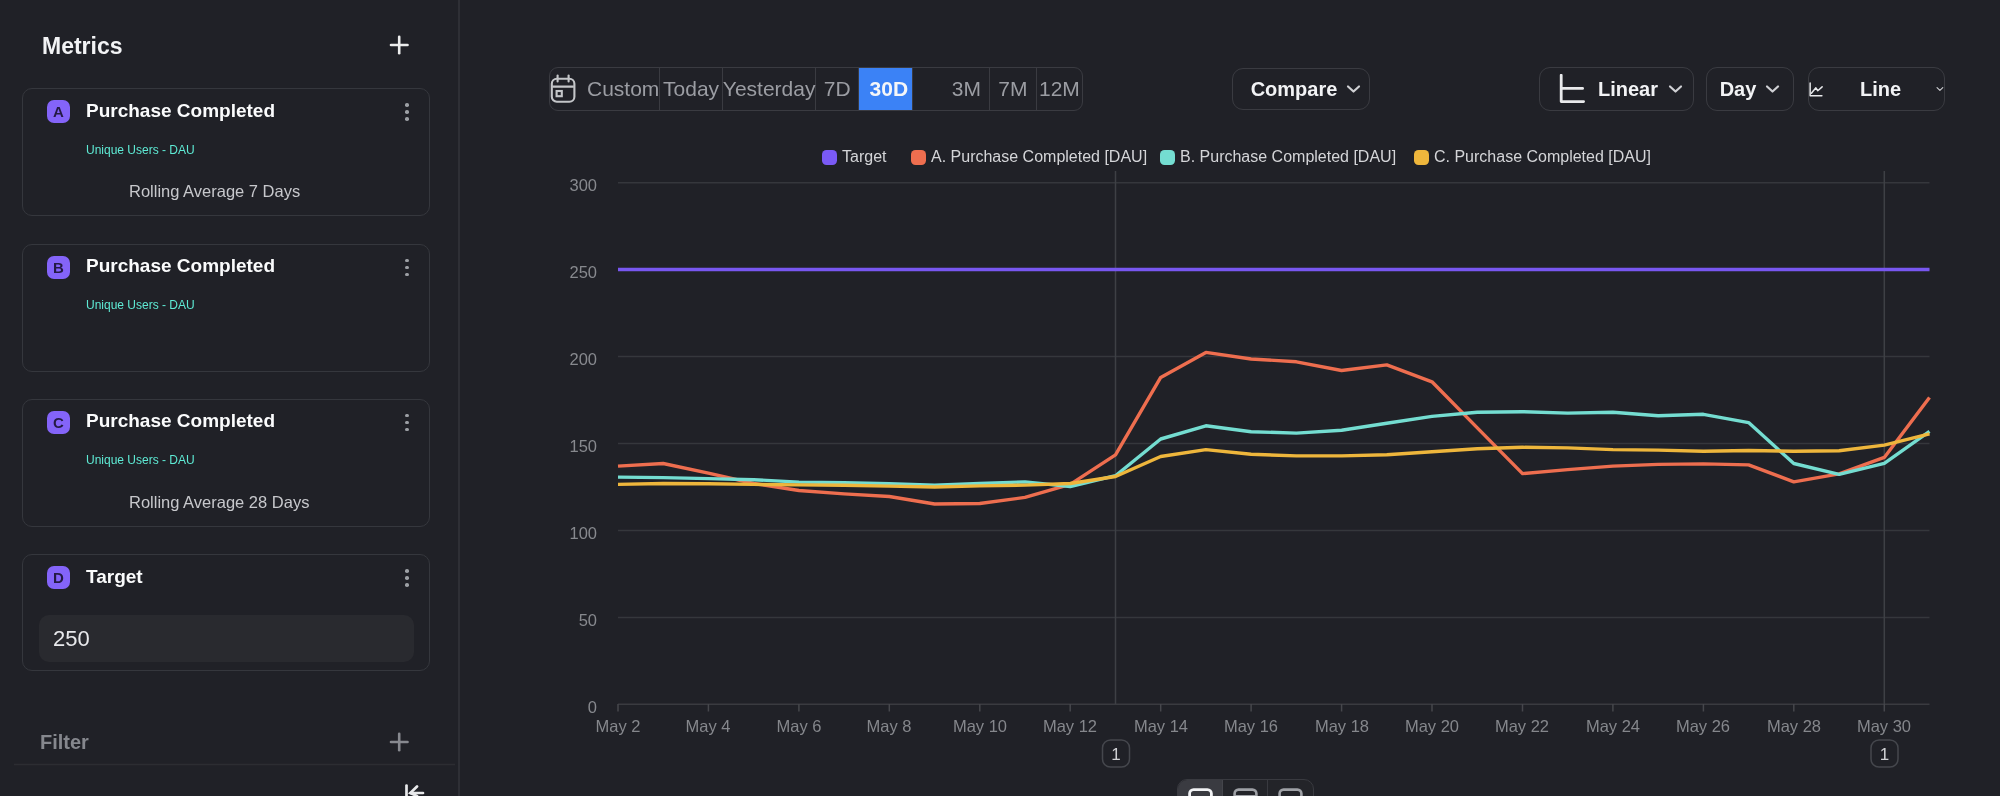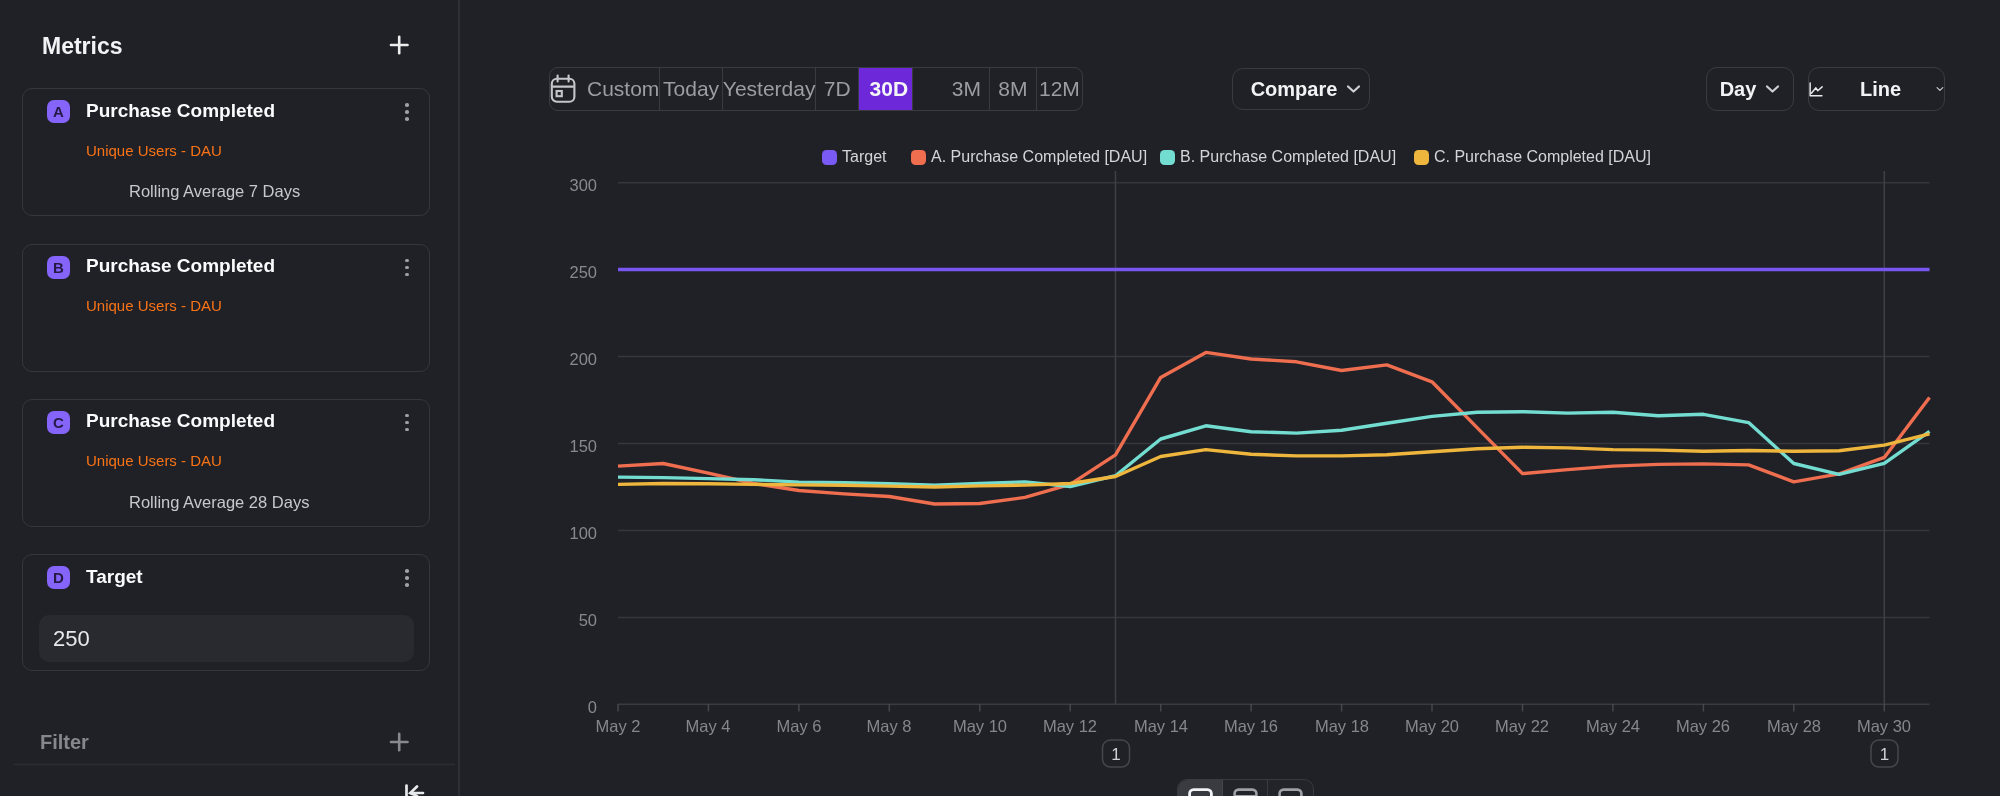--- a/index.html
+++ b/index.html
@@ -5,32 +5,32 @@
   html,body{margin:0;padding:0;background:#202127;width:2000px;height:796px;overflow:hidden;}
   *{box-sizing:border-box;font-family:"Liberation Sans",sans-serif;}
   .abs{position:absolute;}
   #stage{position:relative;width:2000px;height:796px;background:#202127;}
 
   
   #side{position:absolute;left:0;top:0;width:460px;height:796px;border-right:2px solid #2e2f35;}
   .card{position:absolute;left:22px;width:408px;border:1.5px solid #35373d;border-radius:10px;}
   .badge{position:absolute;left:24px;top:11px;width:23px;height:23px;border-radius:7px;background:#8464f9;color:#241a45;font-size:15px;font-weight:700;display:flex;align-items:center;justify-content:center;}
   .ctitle{position:absolute;left:63px;top:1.5px;font-size:19px;font-weight:600;color:#fafbfc;line-height:39px;}
-  .crow2{position:absolute;left:63px;top:42.5px;font-size:15px;color:#f97316;line-height:37px;}
+  .crow2{position:absolute;left:63px;top:42.5px;font-size:12px;color:#5eead4;line-height:37px;}
   .crow3{position:absolute;left:65px;top:84px;font-size:16.5px;color:#c7c8cc;line-height:37px;margin-left:41px;}
   .kebab{position:absolute;right:20px;top:14px;width:4px;height:18px;}
   .kebab i{position:absolute;left:0;width:3.6px;height:3.6px;border-radius:50%;background:#9da0a5;}
   .kebab i:nth-child(1){top:0;} .kebab i:nth-child(2){top:7px;} .kebab i:nth-child(3){top:14px;}
 
   
   .btn{position:absolute;border:1.5px solid #3a3b41;border-radius:11px;color:#f2f3f5;display:flex;align-items:center;justify-content:center;font-size:20px;font-weight:600;}
   #tabs{position:absolute;left:549px;top:67px;width:534px;height:43.5px;border:1.5px solid #3a3b41;border-radius:9px;display:flex;overflow:hidden;}
   .tab{height:100%;display:flex;align-items:center;justify-content:center;color:#9b9da3;font-size:21px;font-weight:500;border-right:1.5px solid #3a3b41;}
   .tab:last-child{border-right:none;}
-  .tab.active{background:#6d28d9;color:#f5f6f8;font-weight:700;}
+  .tab.active{background:#3b82f6;color:#f5f6f8;font-weight:700;}
 
   
   .leg{position:absolute;top:148px;display:flex;align-items:center;height:18px;}
   .sw{width:15px;height:15px;border-radius:4.5px;margin-right:5px;}
   .leg span{font-size:16px;color:#d4d5d8;}
 
   svg text{font-family:"Liberation Sans",sans-serif;}
 </style>
 </head>
 <body>
@@ -189,30 +189,40 @@
         <line x1="18.6" y1="1.6" x2="18.6" y2="7.4" stroke="#c4c6c9" stroke-width="2.1" stroke-linecap="round"></line>
         <rect x="6.6" y="17" width="5.2" height="5.2" fill="none" stroke="#c4c6c9" stroke-width="2.1"></rect>
       </svg>
       Custom
     </div>
     <div class="tab" style="width:84px;">Today</div>
     <div class="tab" style="width:123px;">Yesterday</div>
     <div class="tab" style="width:57px;">7D</div>
     <div class="tab active" style="width:70px;padding-left:7px;">30D</div>
     <div class="tab" style="width:62px;margin-left:31px;">3M</div>
-    <div class="tab" style="width:63px;">8M</div>
+    <div class="tab" style="width:63px;">7M</div>
     <div class="tab" style="width:61px;">12M</div>
   </div>
 
   <div class="btn" style="left:1232px;top:68px;width:138px;height:42px;padding-left:10px;">Compare
     <svg width="15" height="10" viewBox="0 0 15 10" style="margin-left:9px;">
         <polyline points="2,2.5 7.5,7.5 13,2.5" fill="none" stroke="#cfd0d4" stroke-width="2.2" stroke-linecap="round" stroke-linejoin="round"></polyline>
       </svg>
   </div>
 
+  <div class="btn" style="left:1539px;top:67px;width:155px;height:44px;padding-left:9px;">
+    <svg width="26" height="30" viewBox="0 0 26 30" style="margin-right:13px;">
+      <polyline points="2.2,1.2 2.2,27.6 24.6,27.6" fill="none" stroke="#e9eaec" stroke-width="2.8" stroke-linecap="round" stroke-linejoin="round"></polyline>
+      <line x1="2.6" y1="14.4" x2="23.6" y2="14.4" stroke="#e9eaec" stroke-width="2.8" stroke-linecap="round"></line>
+    </svg>
+    Linear
+    <svg width="15" height="10" viewBox="0 0 15 10" style="margin-left:10px;">
+        <polyline points="2,2.5 7.5,7.5 13,2.5" fill="none" stroke="#cfd0d4" stroke-width="2.2" stroke-linecap="round" stroke-linejoin="round"></polyline>
+      </svg>
+  </div>
   <div class="btn" style="left:1706px;top:67px;width:88px;height:44px;">Day
     <svg width="15" height="10" viewBox="0 0 15 10" style="margin-left:9px;">
         <polyline points="2,2.5 7.5,7.5 13,2.5" fill="none" stroke="#cfd0d4" stroke-width="2.2" stroke-linecap="round" stroke-linejoin="round"></polyline>
       </svg>
   </div>
   <div class="btn" style="left:1808px;top:67px;width:137px;height:44px;gap:25px;">
     <svg width="27" height="29" viewBox="0 0 27 29" style="margin-right:12px;">
       <polyline points="2.2,2 2.2,26.6 24.8,26.6" fill="none" stroke="#e9eaec" stroke-width="2.8" stroke-linecap="round" stroke-linejoin="round"></polyline>
       <polyline points="4.6,21.8 13.2,11.2 16.9,16.9 25.2,9.4" fill="none" stroke="#e9eaec" stroke-width="2.8" stroke-linecap="round" stroke-linejoin="round"></polyline>
     </svg>

